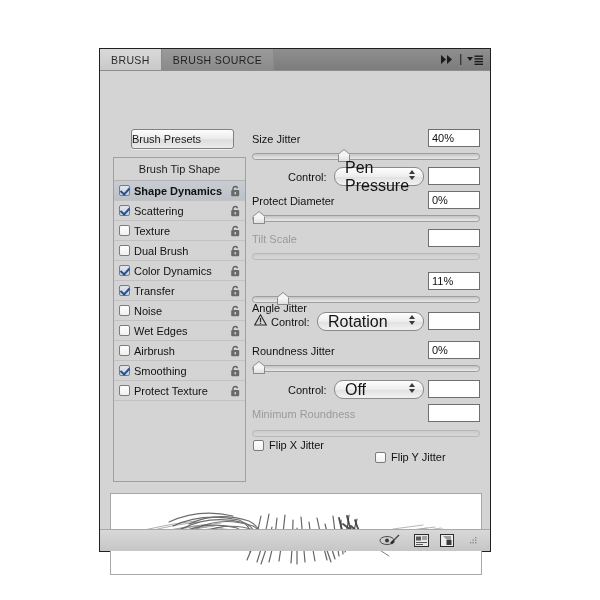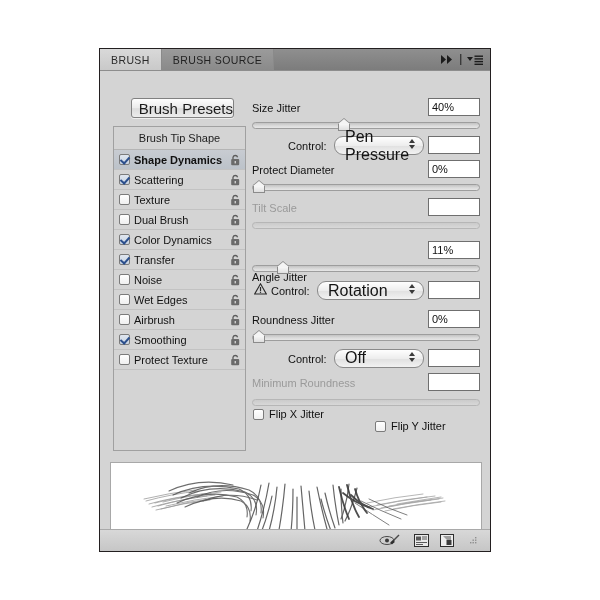--- a/index.html
+++ b/index.html
@@ -17,20 +17,21 @@
     position: absolute;
     left: 99px;
     top: 48px;
     width: 392px;
     height: 504px;
     background: #d4d4d4;
     border: 1px solid #231f20;
     box-sizing: border-box;
     display: flex;
     flex-direction: column;
+    gap: 31px;
   }
 
   
   #tabbar {
     height: 21px;
     background: linear-gradient(to bottom, #6f6f6f 0%, #5a5a5a 45%, #4e4e4e 100%);
     display: flex;
     align-items: stretch;
     position: relative;
     flex: none;
@@ -75,25 +76,25 @@
   
   #presets-btn {
     position: absolute;
     left: 31px;
     top: 27px;
     width: 103px;
     height: 20px;
     border: 1px solid #818181;
     border-radius: 3px;
     background: linear-gradient(to bottom, #fdfdfd 0%, #eaeaea 52%, #dcdcdc 53%, #ececec 100%);
-    font-size: 15px;
+    font-size: 11px;
     color: #1b1b1b;
     display: flex;
     align-items: center;
-    justify-content: flex-end;
+    justify-content: flex-start;
     box-sizing: border-box;
     cursor: default;
     box-shadow: 0 1px 0 rgba(255,255,255,.6);
   }
 
   
   #leftlist {
     position: absolute;
     left: 13px;
     top: 55px;
@@ -511,21 +512,21 @@
       </div>
       <div class="numbox empty" style="top:183px;left:176px;"></div>
 
       <div class="fieldlabel" style="position:absolute;top:216px;left:0;">Roundness Jitter</div>
       <div class="numbox" style="top:212px;left:176px;">0%</div>
       <div class="slider" style="top:236px;">
         <div class="thumb" style="left:0px;"></div>
       </div>
 
       <div class="fieldlabel" style="position:absolute;top:255px;left:36px;">Control:</div>
-      <div class="ddown" style="top:251px;left:82px;width:90px;align-items:flex-end;">
+      <div class="ddown" style="top:251px;left:82px;width:90px;">
         <span>Off</span>
         <span class="steps">
           <span class="ar-up"></span>
             <span class="ar-dn"></span>
         </span>
       </div>
       <div class="numbox empty" style="top:251px;left:176px;"></div>
 
       <div class="fieldlabel dis" style="position:absolute;top:279px;left:0;">Minimum Roundness</div>
       <div class="numbox empty" style="top:275px;left:176px;"></div>

